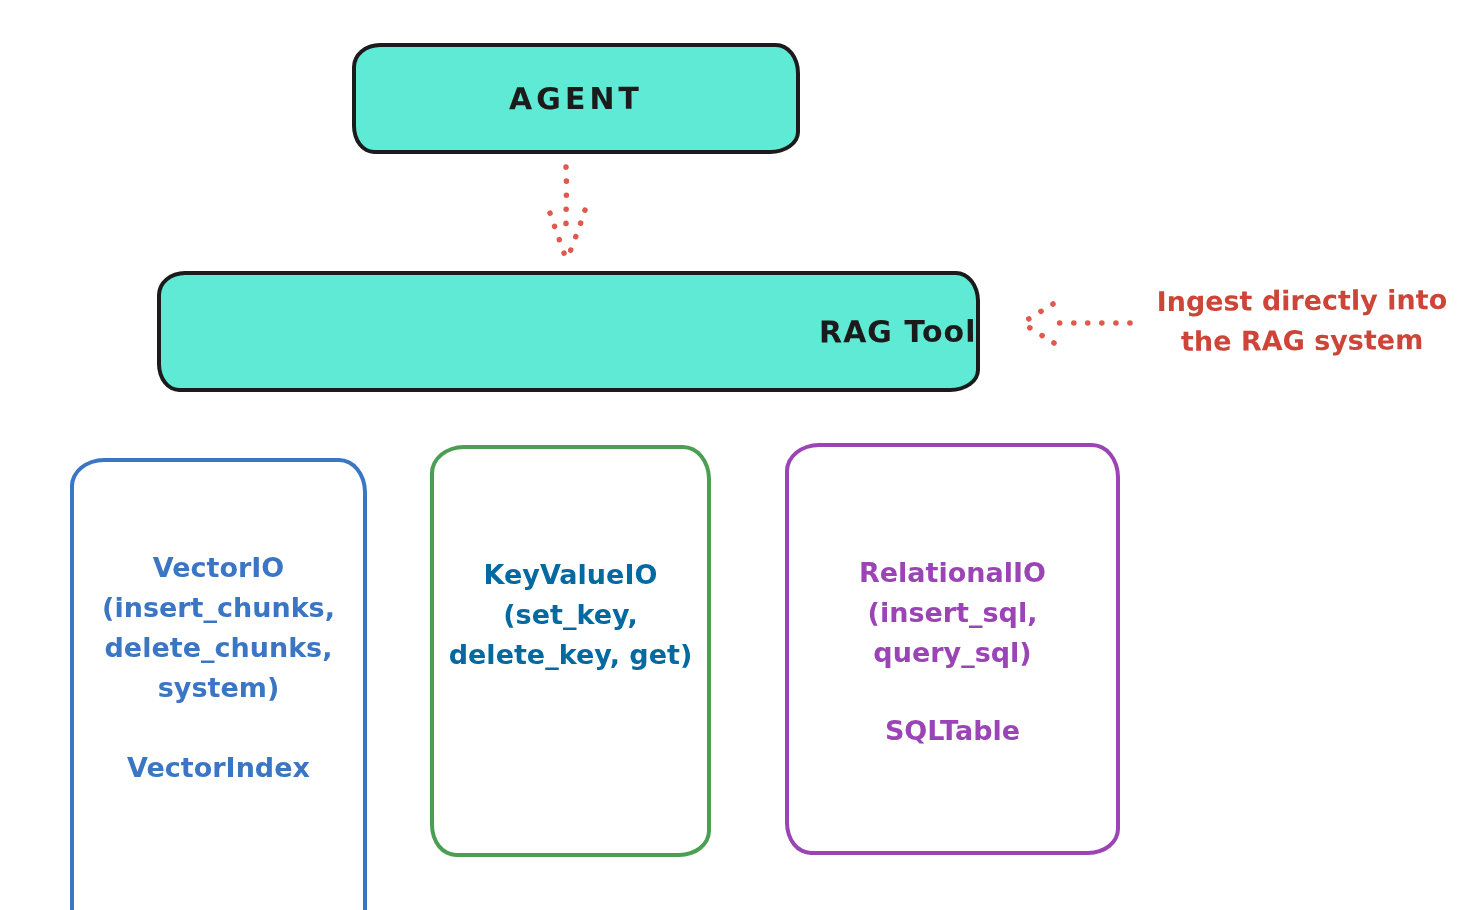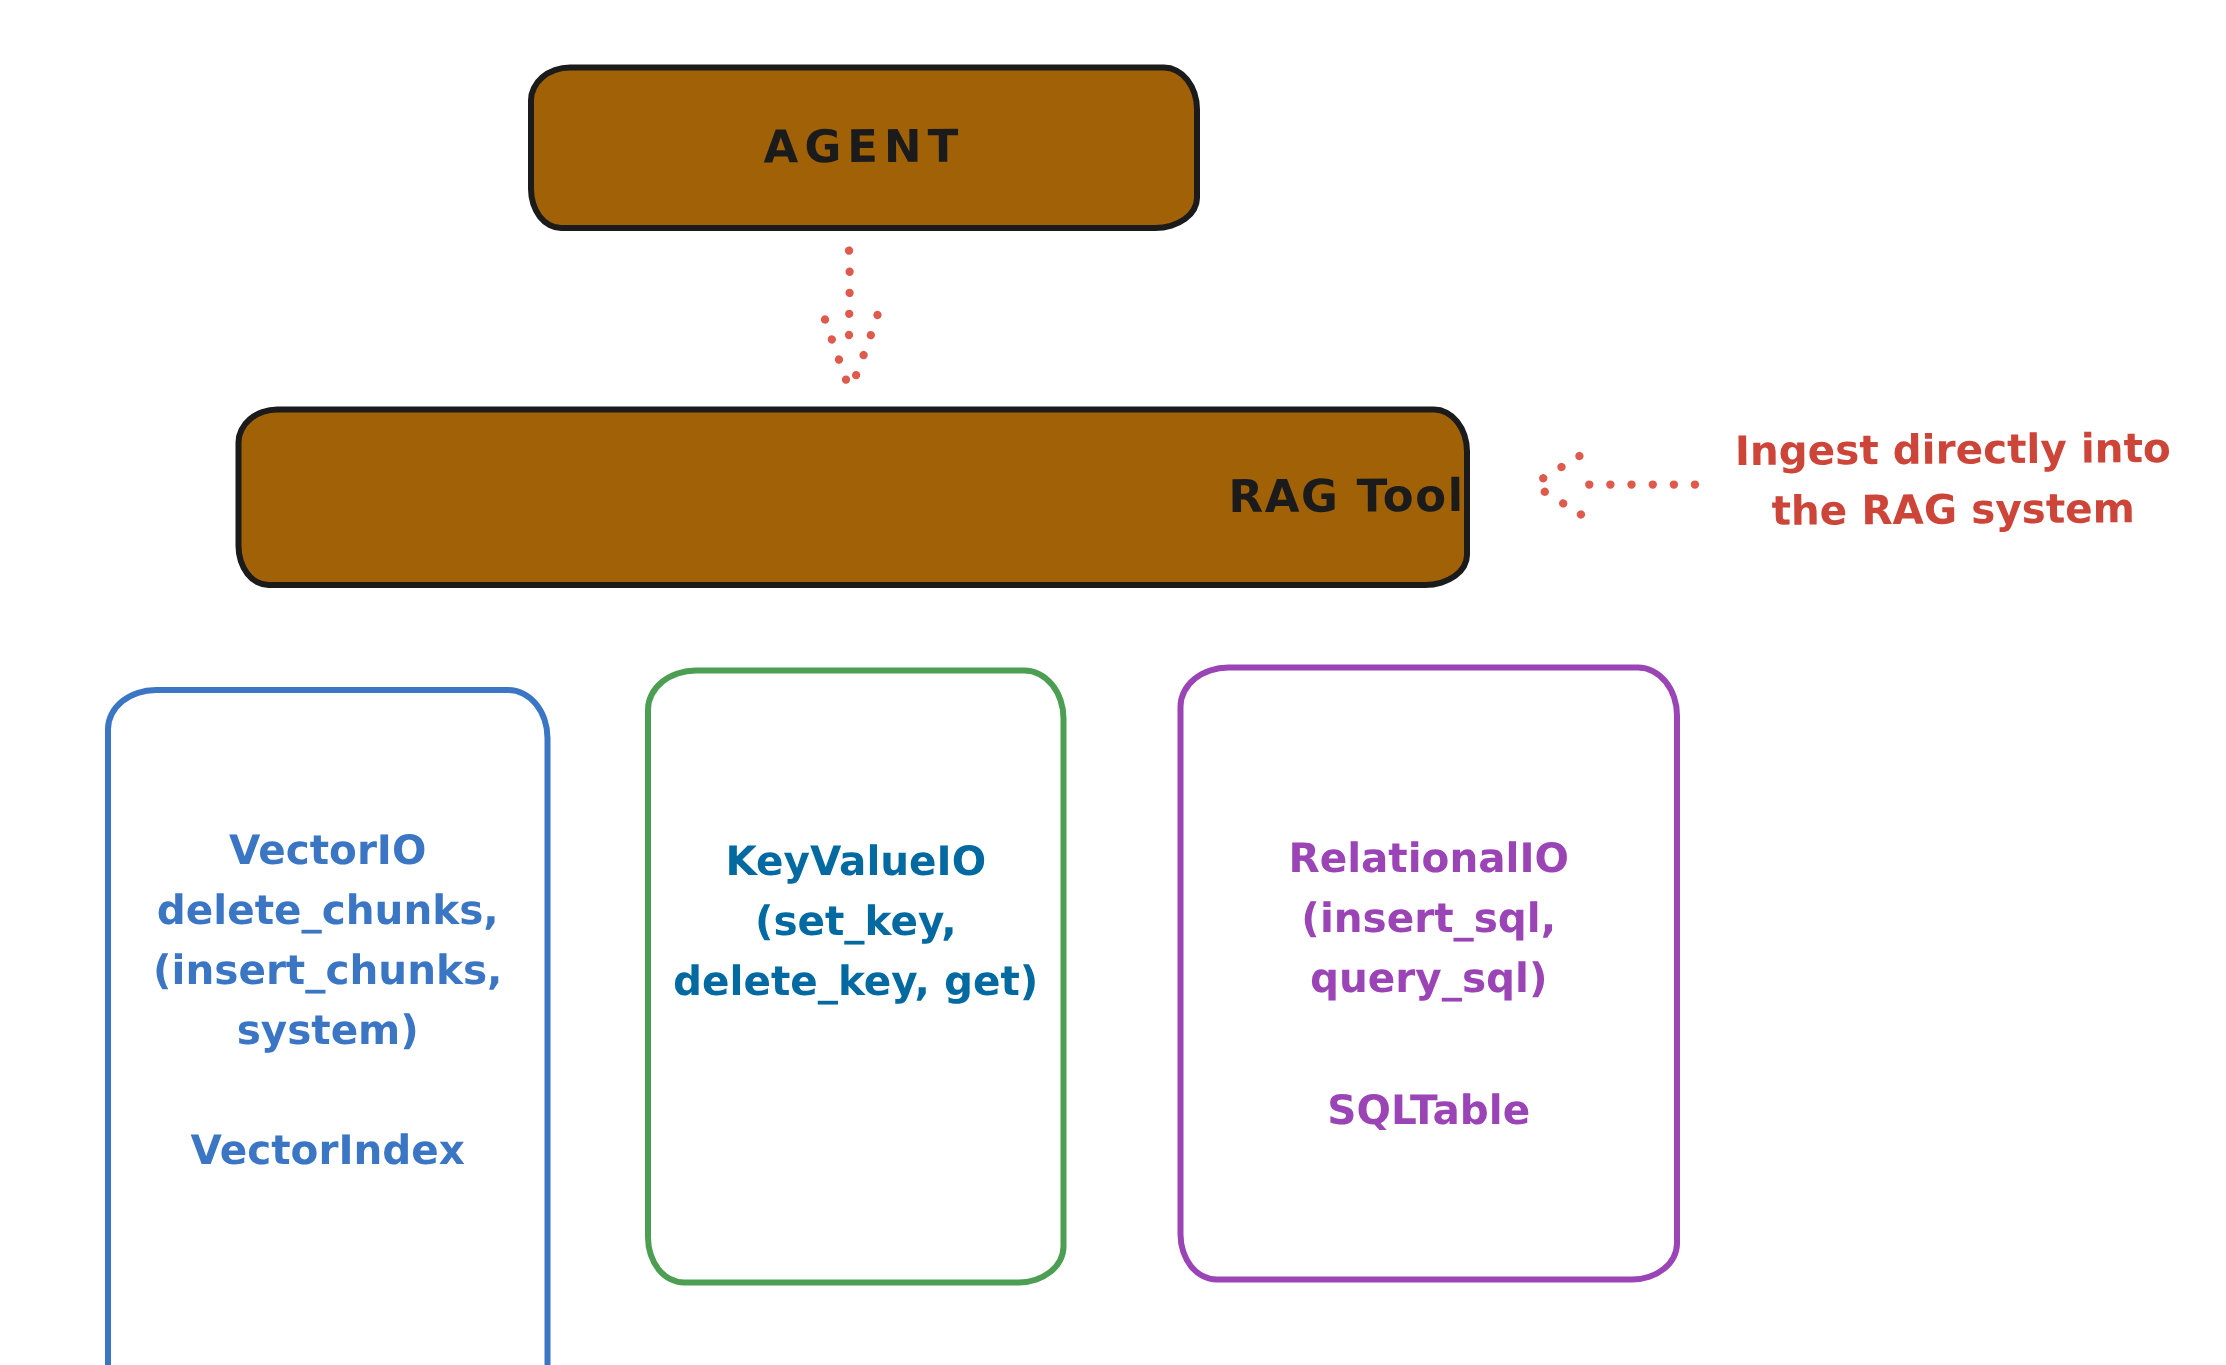--- a/index.html
+++ b/index.html
@@ -20,21 +20,21 @@
     inset: 0;
   }
   
   .node {
     position: absolute;
     border: 4px solid #1b1b1b;
     border-radius: 28px 24px 30px 22px / 24px 30px 22px 28px;
     display: flex;
     align-items: center;
     justify-content: center;
-    background: #a16207;
+    background: #5eead4;
     box-sizing: border-box;
   }
   .node-label {
     font-size: 30px;
     font-weight: 600;
     letter-spacing: 1px;
     transform: rotate(-0.3deg);
     white-space: nowrap;
   }
   #agent-node { left: 352px; top: 43px; width: 448px; height: 111px; }
@@ -71,21 +71,21 @@
     left: 430px; top: 445px; width: 281px; height: 412px;
     border: 4px solid #4b9e52; color: #0369a1;
     padding-top: 106px;
   }
   #card-keyvalue .index-label { margin-top: 38px; }
   #card-relational {
     left: 785px; top: 443px; width: 335px; height: 412px;
     border: 4px solid #9b44b6; color: #9b44b6;
     padding-top: 106px;
   }
-  #card-relational .index-label { margin-top: 48px; }
+  #card-relational .index-label { margin-top: 38px; }
 
   
   .arrow {
     position: absolute;
   }
   #arrow-agent-to-rag { left: 535px; top: 160px; }
   #arrow-ingest { left: 1008px; top: 294px; }
 
   
   #ingest-annotation {
@@ -128,22 +128,22 @@
     </g>
   </svg>
 
   <div id="ingest-annotation">
     <div>Ingest directly into</div>
     <div>the RAG system</div>
   </div>
 
   <div class="card" id="card-vector">
     <div class="line">VectorIO</div>
+    <div class="line">(insert_chunks,</div>
     <div class="line">delete_chunks,</div>
-    <div class="line">(insert_chunks,</div>
     <div class="line">system)</div>
     <div class="index-label">VectorIndex</div>
   </div>
 
   <div class="card" id="card-keyvalue">
     <div class="line">KeyValueIO</div>
     <div class="line">(set_key,</div>
     <div class="line">delete_key, get)</div>
   </div>
 

